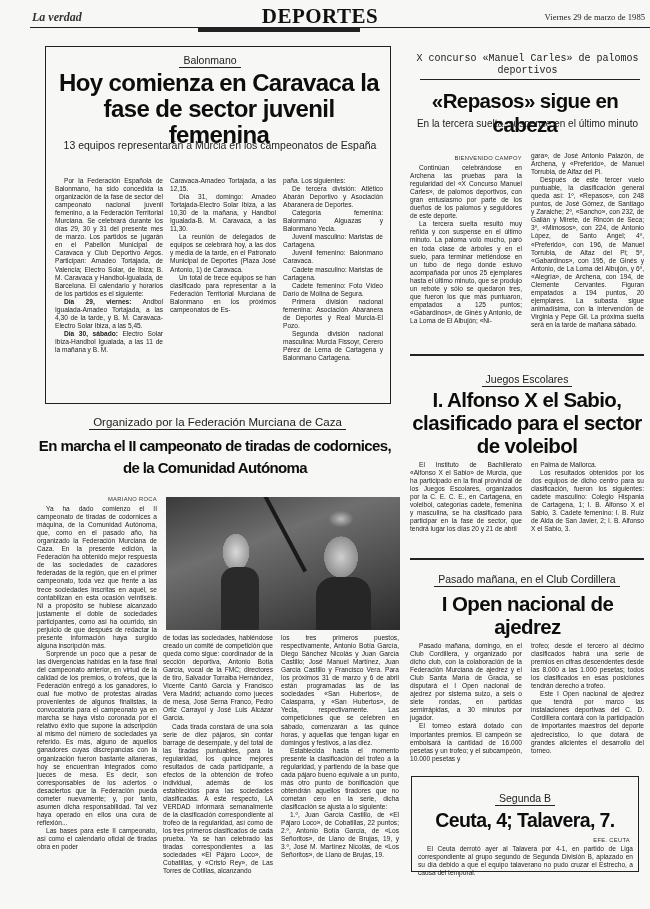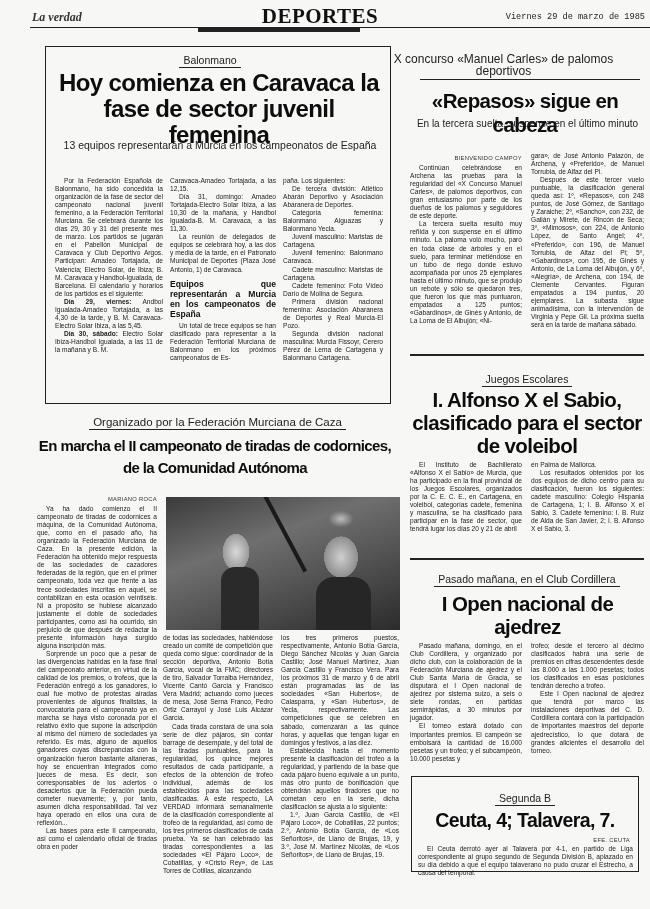--- a/index.html
+++ b/index.html
@@ -22,57 +22,56 @@
   .kicker span { border-bottom:1px solid #222; padding:0 4px 1px; }
   .sub { text-align:center; font-size:10.5px; line-height:12.5px; color:#222; }
   .subhead { font-weight:bold; font-size:8.6px; line-height:10px; margin:5px 0 3px; color:#111; }
   .rule { position:absolute; background:#222; }
 </style>
 </head>
 <body>
 
 <div class="abs" style="left:32px;top:10px;font-family:'Liberation Serif',serif;font-style:italic;font-weight:bold;font-size:12px;color:#333;">La verdad</div>
 <div class="abs" style="left:240px;top:4px;width:160px;text-align:center;font-family:'Liberation Serif',serif;font-size:21px;font-weight:bold;letter-spacing:0.5px;color:#111;">DEPORTES</div>
-<div class="abs" style="left:500px;top:12px;width:145px;text-align:right;font-family:Liberation Mono, monospace;font-size:8.6px;color:#222;">Viernes 29 de marzo de 1985</div>
+<div class="abs" style="left:500px;top:12px;width:145px;text-align:right;font-family:Liberation Serif, serif;font-size:8.6px;color:#222;">Viernes 29 de marzo de 1985</div>
 <div class="rule" style="left:30px;top:27px;width:620px;height:1px;"></div>
 <div class="rule" style="left:198px;top:28px;width:162px;height:4px;"></div>
 
 <div class="abs" style="left:45px;top:46px;width:344px;height:356px;border:1.3px solid #222;">
 </div>
 <div class="abs kicker" style="left:38px;top:54px;width:344px;">
   <span>Balonmano</span>
 </div>
 <div class="abs head" style="left:52px;top:70px;width:334px;font-size:24px;line-height:26px;">Hoy comienza en Caravaca la fase de sector juvenil femenina</div>
 <div class="abs sub" style="left:60px;top:139px;width:320px;">13 equipos representarán a Murcia en los campeonatos de España</div>
 
 <div class="abs txt" style="left:55px;top:177px;width:108px;">
   <p>Por la Federación Española de Balonmano, ha sido concedida la organización de la fase de sector del campeonato nacional juvenil femenino, a la Federación Territorial Murciana. Se celebrará durante los días 29, 30 y 31 del presente mes de marzo. Los partidos se jugarán en el Pabellón Municipal de Caravaca y Club Deportivo Argos. Participan: Amadeo Tortajada, de Valencia; Electro Solar, de Ibiza; B. M. Caravaca y Handbol-Igualada, de Barcelona. El calendario y horarios de los partidos es el siguiente:</p>
   <p><b>Día 29, viernes:</b> <span class="stripd">Andbol Igualada-Amadeo Tortajada, a las 4,30 de la tarde, y B. M. Caravaca-Electro Solar Ibiza, a las 5,45.</span></p>
   <p><b>Día 30, sábado:</b> <span class="stripd">Electro Solar Ibiza-Handbol Igualada, a las 11 de la mañana y B. M.</span></p>
 </div>
 <div class="abs txt" style="left:170px;top:177px;width:106px;">
   <p class="noind">Caravaca-Amadeo Tortajada, a las 12,15.</p>
   <p>Día 31, domingo: Amadeo Tortajada-Electro Solar Ibiza, a las 10,30 de la mañana, y Handbol Igualada-B. M. Caravaca, a las 11,30.</p>
   <p>La reunión de delegados de equipos se celebrará hoy, a las dos y media de la tarde, en el Patronato Municipal de Deportes (Plaza José Antonio, 1) de Caravaca.</p>
-  <div class="subhead">Equipos que representarán a Murcia en los campeonatos de España</div>
   <p>Un total de trece equipos se han clasificado para representar a la Federación Territorial Murciana de Balonmano en los próximos campeonatos de Es-</p>
 </div>
 <div class="abs txt" style="left:283px;top:177px;width:100px;">
   <p class="noind">paña. Los siguientes:</p>
   <p>De tercera división: Atlético Abarán Deportivo y Asociación Abaranera de Deportes.</p>
   <p>Categoría femenina: Balonmano Alguazas y Balonmano Yecla.</p>
   <p>Juvenil masculino: Maristas de Cartagena.</p>
   <p>Juvenil femenino: Balonmano Caravaca.</p>
   <p>Cadete masculino: Maristas de Cartagena.</p>
   <p>Cadete femenino: Foto Vídeo Darío de Molina de Segura.</p>
   <p>Primera división nacional femenina: Asociación Abaranera de Deportes y Real Murcia-El Pozo.</p>
   <p>Segunda división nacional masculina: Murcia Fissoyr, Cerero Pérez de Lema de Cartagena y Balonmano Cartagena.</p>
 </div>
 
-<div class="abs sub" style="left:386px;top:53px;width:235px;font-size:12px;line-height:12px;">X concurso «Manuel Carles» de palomos deportivos</div>
+<div class="abs sub" style="left:410px;top:53px;width:235px;font-size:10px;line-height:12px;font-family:Liberation Mono, monospace;">X concurso «Manuel Carles» de palomos deportivos</div>
 <div class="rule" style="left:420px;top:79px;width:220px;height:1px;"></div>
 <div class="abs head" style="left:405px;top:89px;width:240px;font-size:20.5px;line-height:24px;">«Repasos» sigue en cabeza</div>
 <div class="abs sub" style="left:410px;top:118px;width:235px;font-size:10px;line-height:12.5px;">En la tercera suelta, suspense en el último minuto</div>
 
 <div class="abs txt" style="left:410px;top:154px;width:112px;">
   <div class="byline">BIENVENIDO CAMPOY</div>
   <p>Continúan celebrándose en Archena las pruebas para la regularidad del «X Concurso Manuel Carles», de palomos deportivos, con gran entusiasmo por parte de los dueños de los palomos y seguidores de este deporte.</p>
   <p>La tercera suelta resultó muy reñida y con suspense en el último minuto. La paloma voló mucho, paró en toda clase de árboles y en el suelo, para terminar metiéndose en un tubo de riego donde estuvo acompañada por unos 25 ejemplares hasta el último minuto, que se produjo un rebote y sólo se quedaron tres, que fueron los que más puntuaron, empatados a 125 puntos; «Gabardinos», de Ginés y Antonio, de La Loma de El Albujón; «Ni-</p>
 </div>
 <div class="abs txt" style="left:531px;top:152px;width:113px;">

